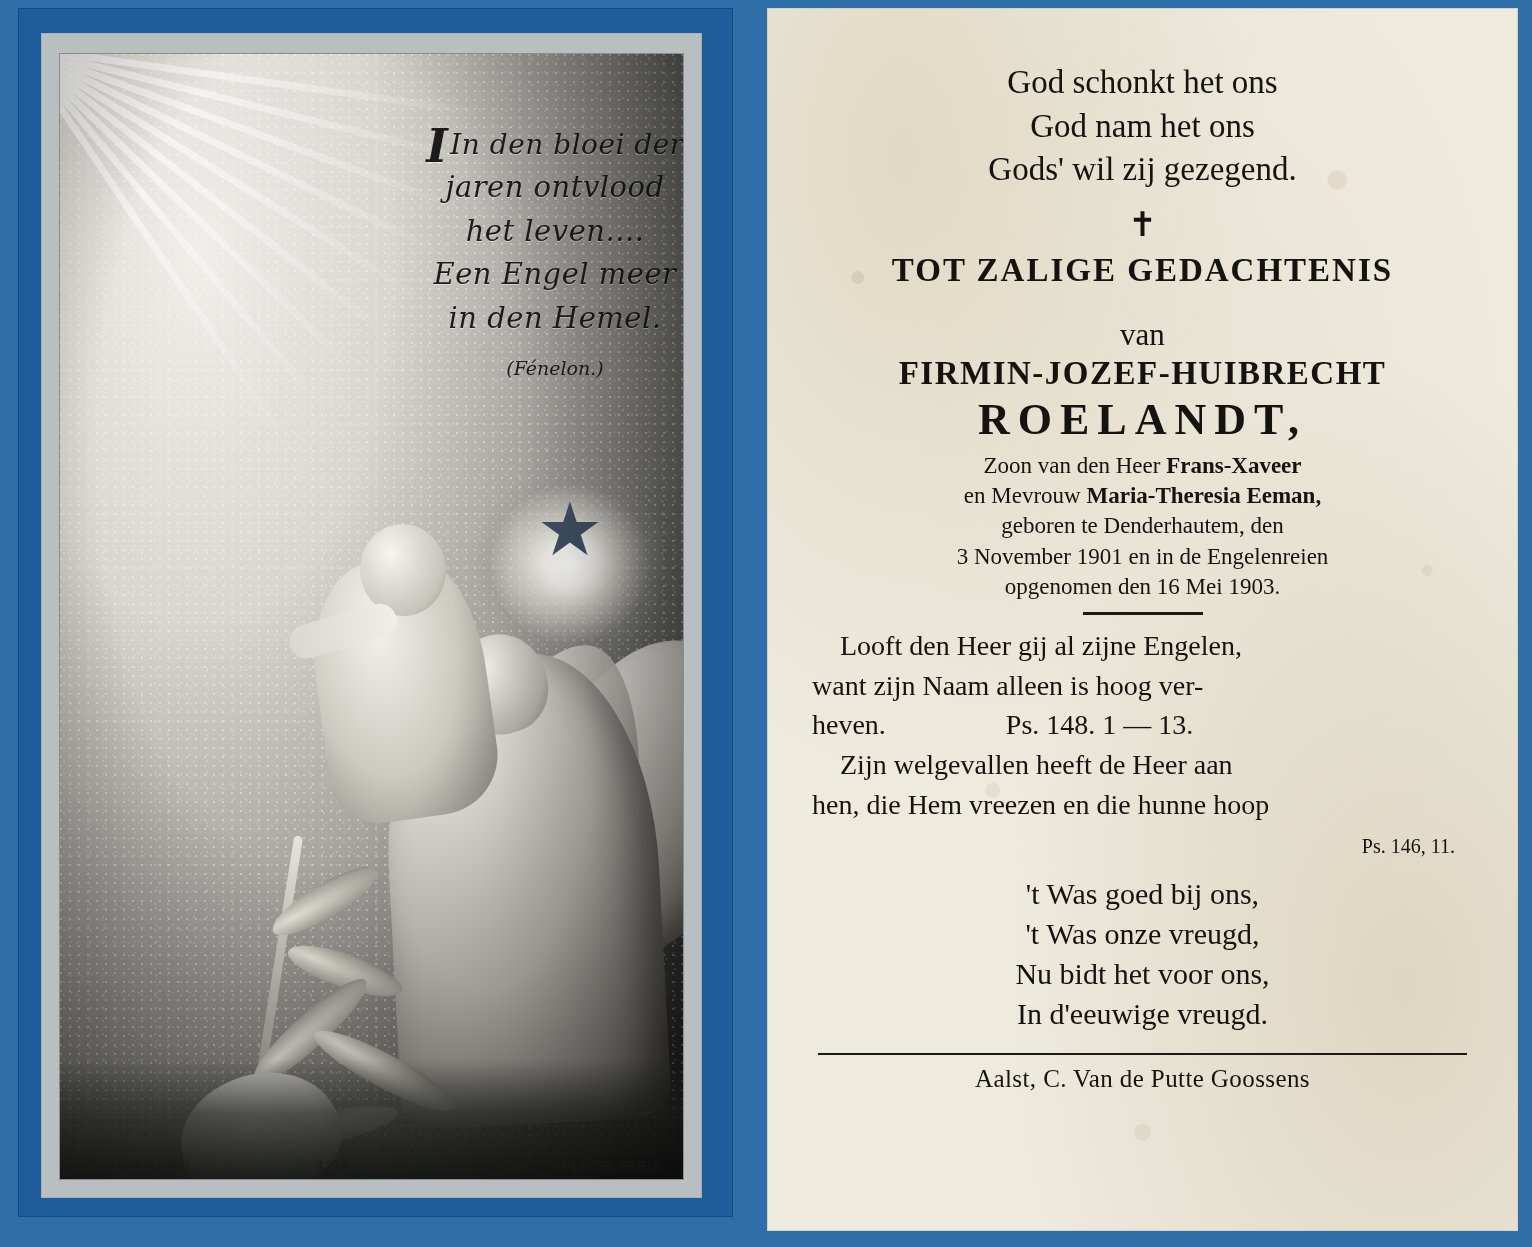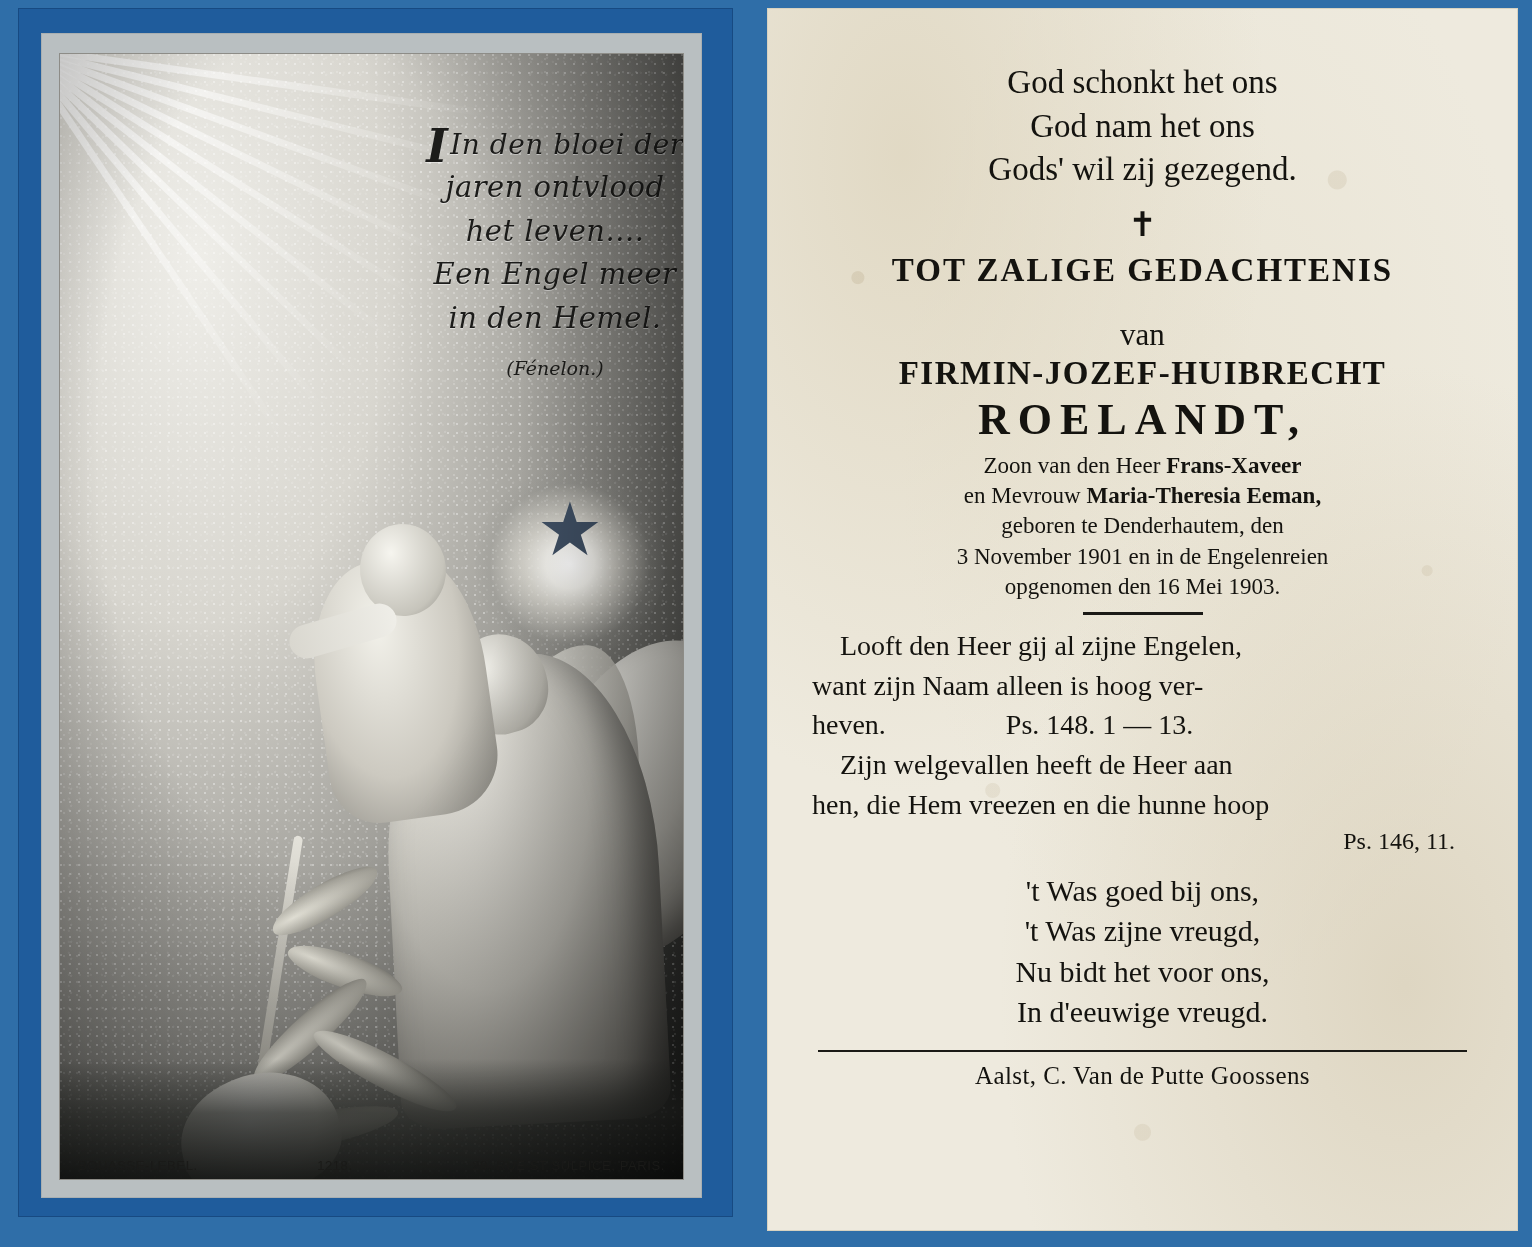--- a/index.html
+++ b/index.html
@@ -339,22 +339,22 @@
     line-height: 1.34;
   }
   .scripture p { margin: 0 0 2px; }
   .scripture .indent { text-indent: 28px; }
   .ref-inline {
     display: inline-block;
     margin-left: 120px;
   }
   .ref-right {
     text-align: right;
-    font-size: 24px;
-    margin-top: 2px;
+    font-size: 20px;
+    margin-top: 10px;
     padding-right: 18px;
   }
   .closing {
     margin-top: 14px;
     font-size: 30px;
     line-height: 1.34;
   }
   .closing .cl { white-space: nowrap; }
   .footer-rule {
     height: 2px;
@@ -473,21 +473,21 @@
           <p>
             <span>heven.</span><span class="ref-inline">Ps. 148. 1 — 13.</span>
           </p>
           <p class="indent">Zijn welgevallen heeft de Heer aan</p>
           <p>hen, die Hem vreezen en die hunne hoop</p>
           <div class="ref-right">Ps. 146, 11.</div>
         </div>
 
         <div class="closing">
           <div class="cl">'t Was goed bij ons,</div>
-          <div class="cl">'t Was zijne vreugd,</div>
+          <div class="cl">'t Was onze vreugd,</div>
           <div class="cl">Nu bidt het voor ons,</div>
           <div class="cl">In d'eeuwige vreugd.</div>
         </div>
 
         <div class="footer-rule"></div>
         <div class="printer">Aalst, C. Van de Putte Goossens</div>
 
       </div>
     </div>
   </div>

